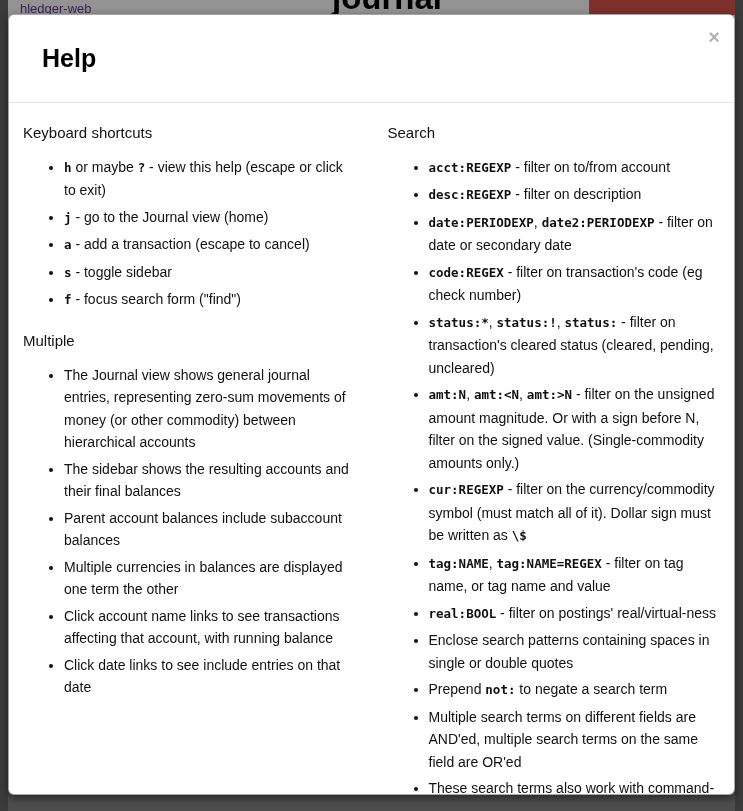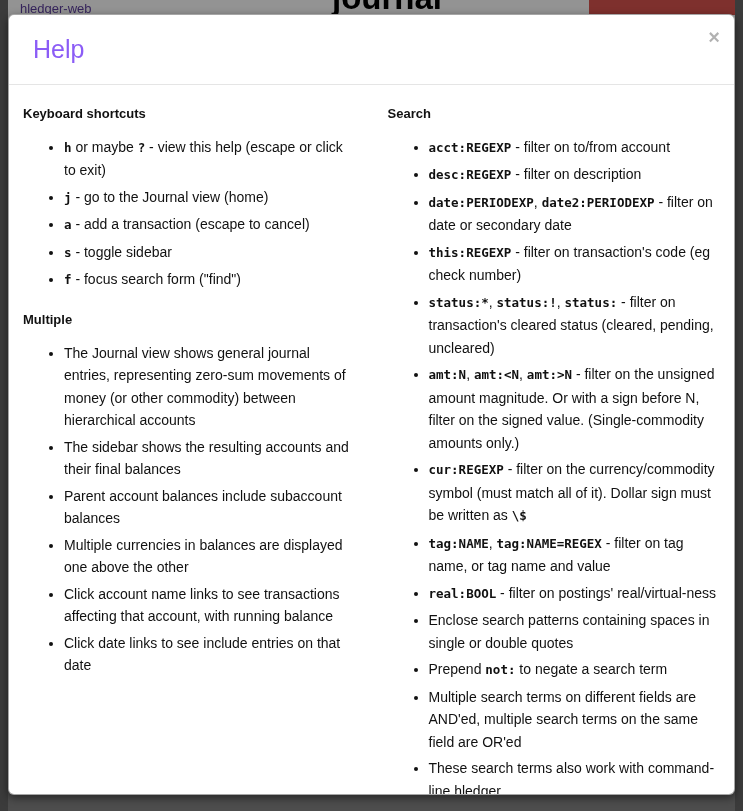--- a/index.html
+++ b/index.html
@@ -53,44 +53,44 @@
     box-shadow: 0 3px 9px rgba(0,0,0,0.5);
     z-index: 5;
     overflow: hidden;
   }
   .modal-header {
     position: relative;
     padding: 13px 16px 12px;
     border-bottom: 1px solid #e5e5e5;
   }
   .modal-title {
-    margin: 8px;
+    margin: 17px;
     font-size: 25px;
-    font-weight: 400;
+    font-weight: 700;
     line-height: 1.1;
-    color: #8b5cf6;
+    color: #000000;
   }
   .close {
     position: absolute; top: 12px; right: 14px;
     padding: 0; border: 0; background: transparent;
     font-size: 20px; font-weight: 700; line-height: 1;
     color: #000; opacity: 0.3;
     cursor: pointer;
     font-family: inherit;
   }
   .modal-body {
     display: flex;
     padding: 21px 14px 20px;
   }
   .col { width: 50%; }
   .col-left  { padding-right: 18px; }
   .col-right { padding-left: 16px; }
 
   .section-heading {
-    font-size: 13px; font-weight: 700; color: #111;
+    font-size: 15px; font-weight: 400; color: #111;
     margin: 20px 0 15px;
   }
   .col .section-heading:first-child { margin-top: 0; }
 
   ul.help-list {
     margin: 0;
     padding-left: 37px;
     font-size: 14px;
     line-height: 22.5px;
     color: #111;
@@ -130,32 +130,32 @@
           <li><code>j</code> - go to the Journal view (home)</li>
           <li><code>a</code> - add a transaction (escape to cancel)</li>
           <li><code>s</code> - toggle sidebar</li>
           <li><code>f</code> - focus search form ("find")</li>
         </ul>
         <p class="section-heading">Multiple</p>
         <ul class="help-list">
           <li>The Journal view shows general journal entries, representing zero-sum movements of money (or other commodity) between hierarchical accounts</li>
           <li>The sidebar shows the resulting accounts and their final balances</li>
           <li>Parent account balances include subaccount balances</li>
-          <li>Multiple currencies in balances are displayed one above the other</li>
+          <li>Multiple currencies in balances are displayed one term the other</li>
           <li>Click account name links to see transactions affecting that account, with running balance</li>
           <li>Click date links to see include entries on that date</li>
         </ul>
       </div>
     <div class="col col-right">
         <p class="section-heading">Search</p>
         <ul class="help-list">
           <li><code>acct:REGEXP</code> - filter on to/from account</li>
           <li><code>desc:REGEXP</code> - filter on description</li>
           <li><code>date:PERIODEXP</code>, <code>date2:PERIODEXP</code> - filter on date or secondary date</li>
-          <li><code>this:REGEXP</code> - filter on transaction's code (eg check number)</li>
+          <li><code>code:REGEX</code> - filter on transaction's code (eg check number)</li>
           <li><code>status:*</code>, <code>status:!</code>, <code>status:</code> - filter on transaction's cleared status (cleared, pending, uncleared)</li>
           <li><code>amt:N</code>, <code>amt:&lt;N</code>, <code>amt:&gt;N</code> - filter on the unsigned amount magnitude. Or with a sign before N, filter on the signed value. (Single-commodity amounts only.)</li>
           <li><code>cur:REGEXP</code> - filter on the currency/commodity symbol (must match all of it). Dollar sign must be written as <code>\$</code></li>
           <li><code>tag:NAME</code>, <code>tag:NAME=REGEX</code> - filter on tag name, or tag name and value</li>
           <li><code>real:BOOL</code> - filter on postings' real/virtual-ness</li>
           <li>Enclose search patterns containing spaces in single or double quotes</li>
           <li>Prepend <code>not:</code> to negate a search term</li>
           <li>Multiple search terms on different fields are AND'ed, multiple search terms on the same field are OR'ed</li>
           <li>These search terms also work with command-line hledger</li>
         </ul>

